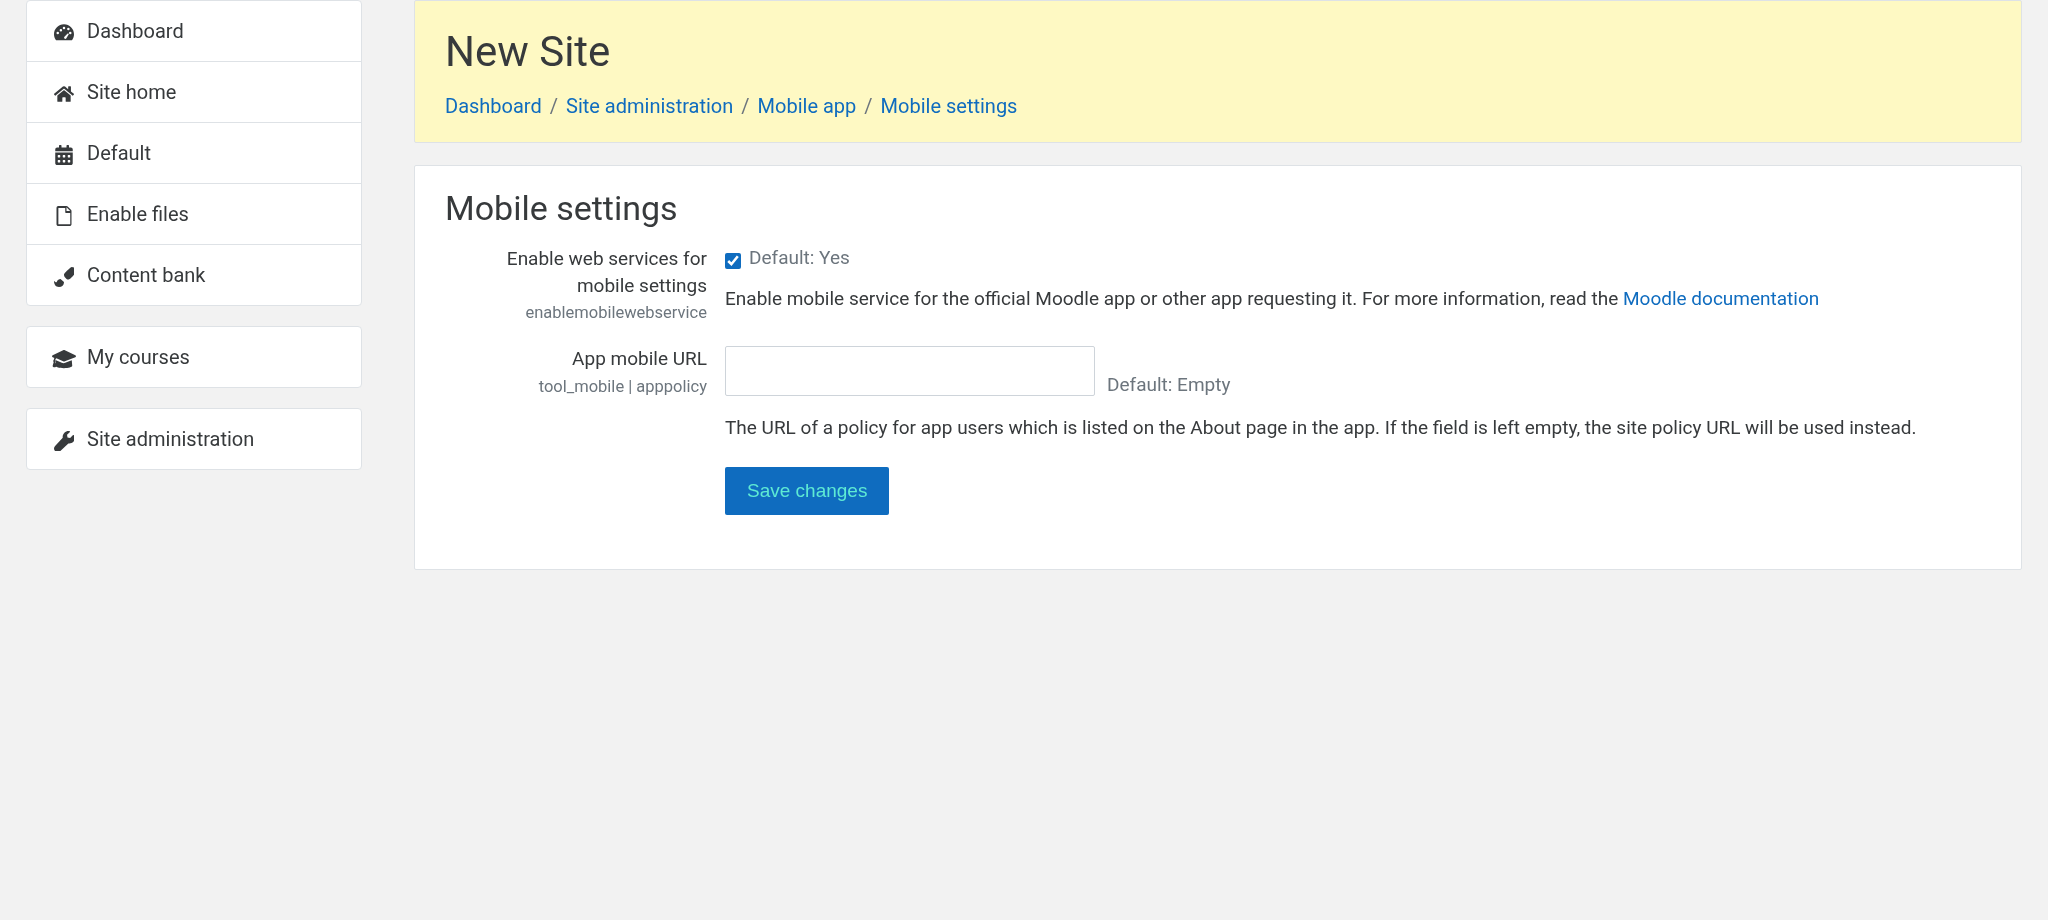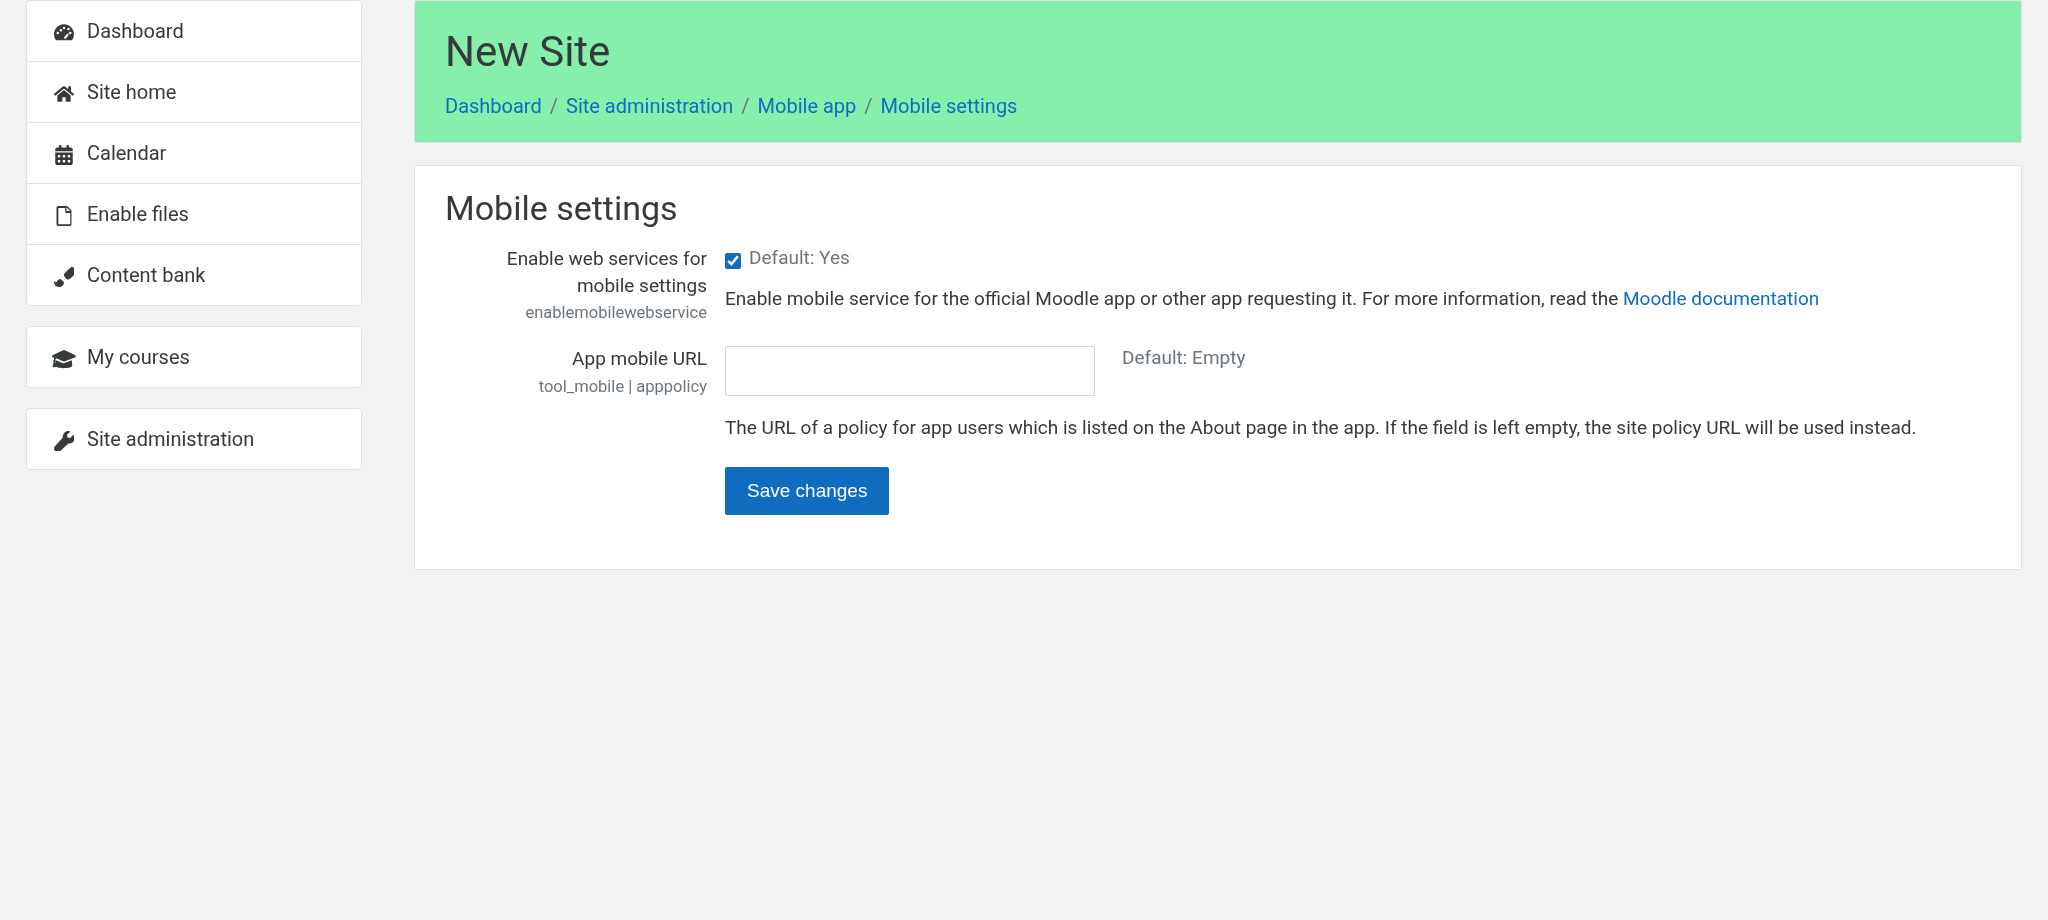--- a/index.html
+++ b/index.html
@@ -47,21 +47,21 @@
       margin-right: 10px;
       text-align: center;
       flex-shrink: 0;
       color: #373a3c;
     }
     .main {
       flex: 1;
       padding: 0 26px 26px 26px;
     }
     .card {
-      background: #86efac;
+      background: #fef9c3;
       border: 1px solid #dee2e6;
       border-radius: 2px;
       padding: 26px 30px 12px 30px;
       margin-bottom: 22px;
     }
     .page-title {
       font-size: 42px;
       font-weight: 400;
       margin-bottom: 18px;
       color: #373a3c;
@@ -141,35 +141,35 @@
       color: #373a3c;
       line-height: 1.5;
     }
     .desc a {
       color: #0f6cbf;
       text-decoration: none;
       cursor: pointer;
     }
     .text-input-line {
       display: flex;
-      align-items: flex-start;
-      gap: 27px;
+      align-items: flex-end;
+      gap: 12px;
       margin-bottom: 18px;
     }
     .text-input {
       width: 370px;
       height: 50px;
       border: 1px solid #ced4da;
       border-radius: 2px;
       padding: 0 12px;
       font-size: 17px;
     }
     .btn-primary {
       background: #0f6cbf;
-      color: #ffffff;
+      color: #5eead4;
       border: none;
       padding: 13px 22px;
       font-size: 19px;
       cursor: pointer;
       border-radius: 2px;
     }
     .icon svg {
       width: 20px;
       height: 20px;
       vertical-align: middle;
@@ -199,21 +199,21 @@
           </svg>
       </span>
       <span>Site home</span>
     </li>
     <li class="nav-item">
       <span class="icon">
         <svg viewBox="0 0 448 512">
             <path d="M0 464c0 26.5 21.5 48 48 48h352c26.5 0 48-21.5 48-48V192H0v272zm320-196c0-6.6 5.4-12 12-12h40c6.6 0 12 5.4 12 12v40c0 6.6-5.4 12-12 12h-40c-6.6 0-12-5.4-12-12v-40zm0 128c0-6.6 5.4-12 12-12h40c6.6 0 12 5.4 12 12v40c0 6.6-5.4 12-12 12h-40c-6.6 0-12-5.4-12-12v-40zM192 268c0-6.6 5.4-12 12-12h40c6.6 0 12 5.4 12 12v40c0 6.6-5.4 12-12 12h-40c-6.6 0-12-5.4-12-12v-40zm0 128c0-6.6 5.4-12 12-12h40c6.6 0 12 5.4 12 12v40c0 6.6-5.4 12-12 12h-40c-6.6 0-12-5.4-12-12v-40zM64 268c0-6.6 5.4-12 12-12h40c6.6 0 12 5.4 12 12v40c0 6.6-5.4 12-12 12H76c-6.6 0-12-5.4-12-12v-40zm0 128c0-6.6 5.4-12 12-12h40c6.6 0 12 5.4 12 12v40c0 6.6-5.4 12-12 12H76c-6.6 0-12-5.4-12-12v-40zM400 64h-48V16c0-8.8-7.2-16-16-16h-32c-8.8 0-16 7.2-16 16v48H160V16c0-8.8-7.2-16-16-16h-32c-8.8 0-16 7.2-16 16v48H48C21.5 64 0 85.5 0 112v48h448v-48c0-26.5-21.5-48-48-48z"></path>
           </svg>
       </span>
-      <span>Calendar</span>
+      <span>Default</span>
     </li>
     <li class="nav-item">
       <span class="icon">
         <svg viewBox="0 0 384 512">
             <path d="M369.9 97.9L286 14C277 5 264.8-.1 252.1-.1H48C21.5 0 0 21.5 0 48v416c0 26.5 21.5 48 48 48h288c26.5 0 48-21.5 48-48V131.9c0-12.7-5.1-25-14.1-34zM256 32l96 96h-96V32zm80 432H48V48h176v112c0 8.8 7.2 16 16 16h112v288z"></path>
           </svg>
       </span>
       <span>Enable files</span>
     </li>
     <li class="nav-item">

